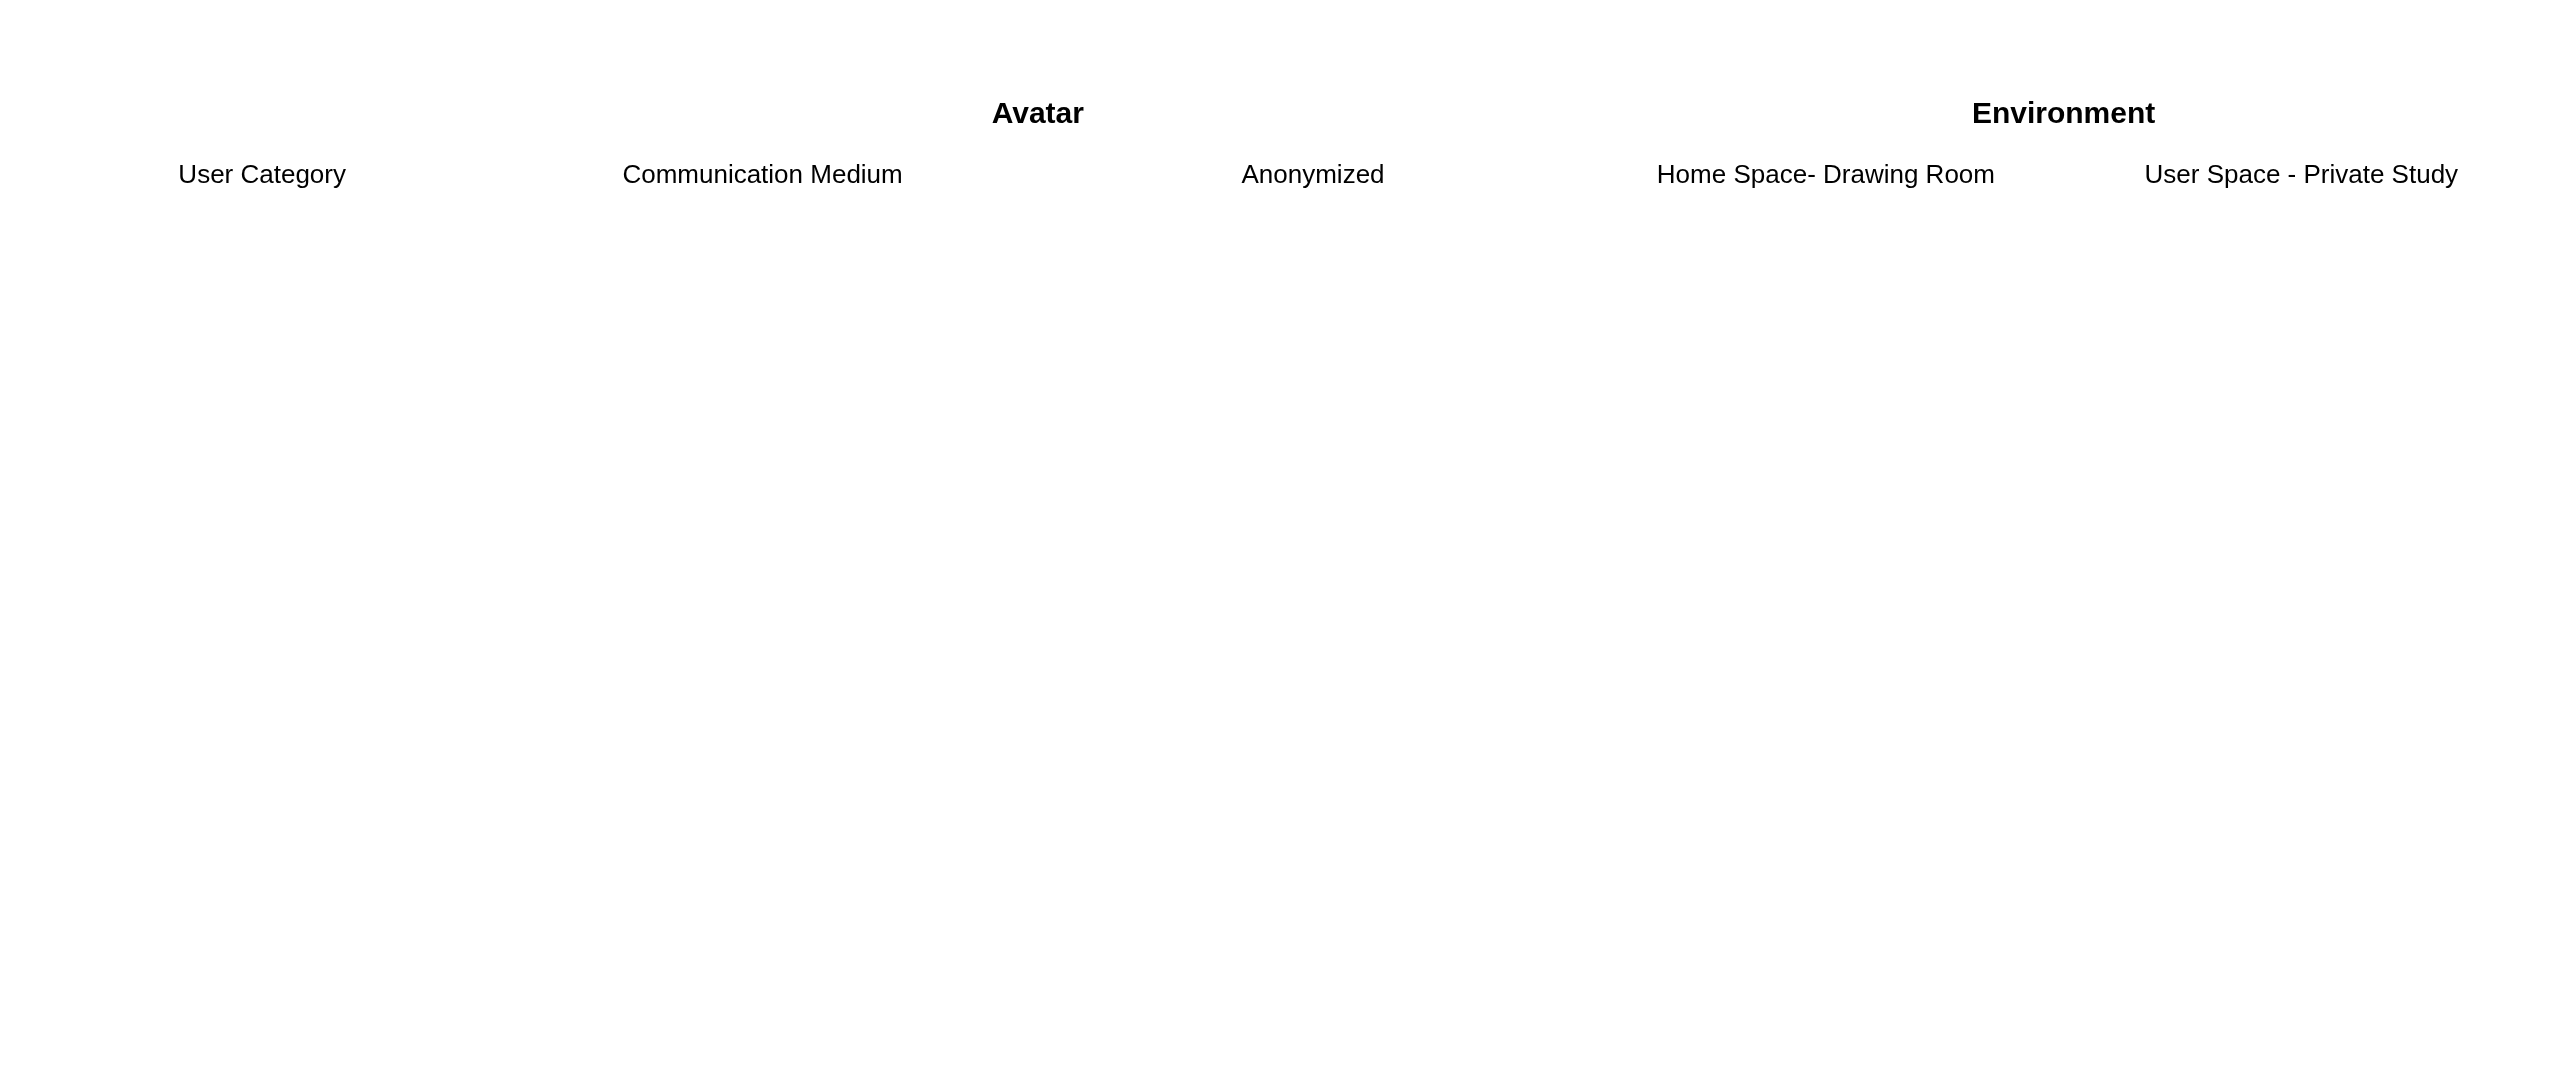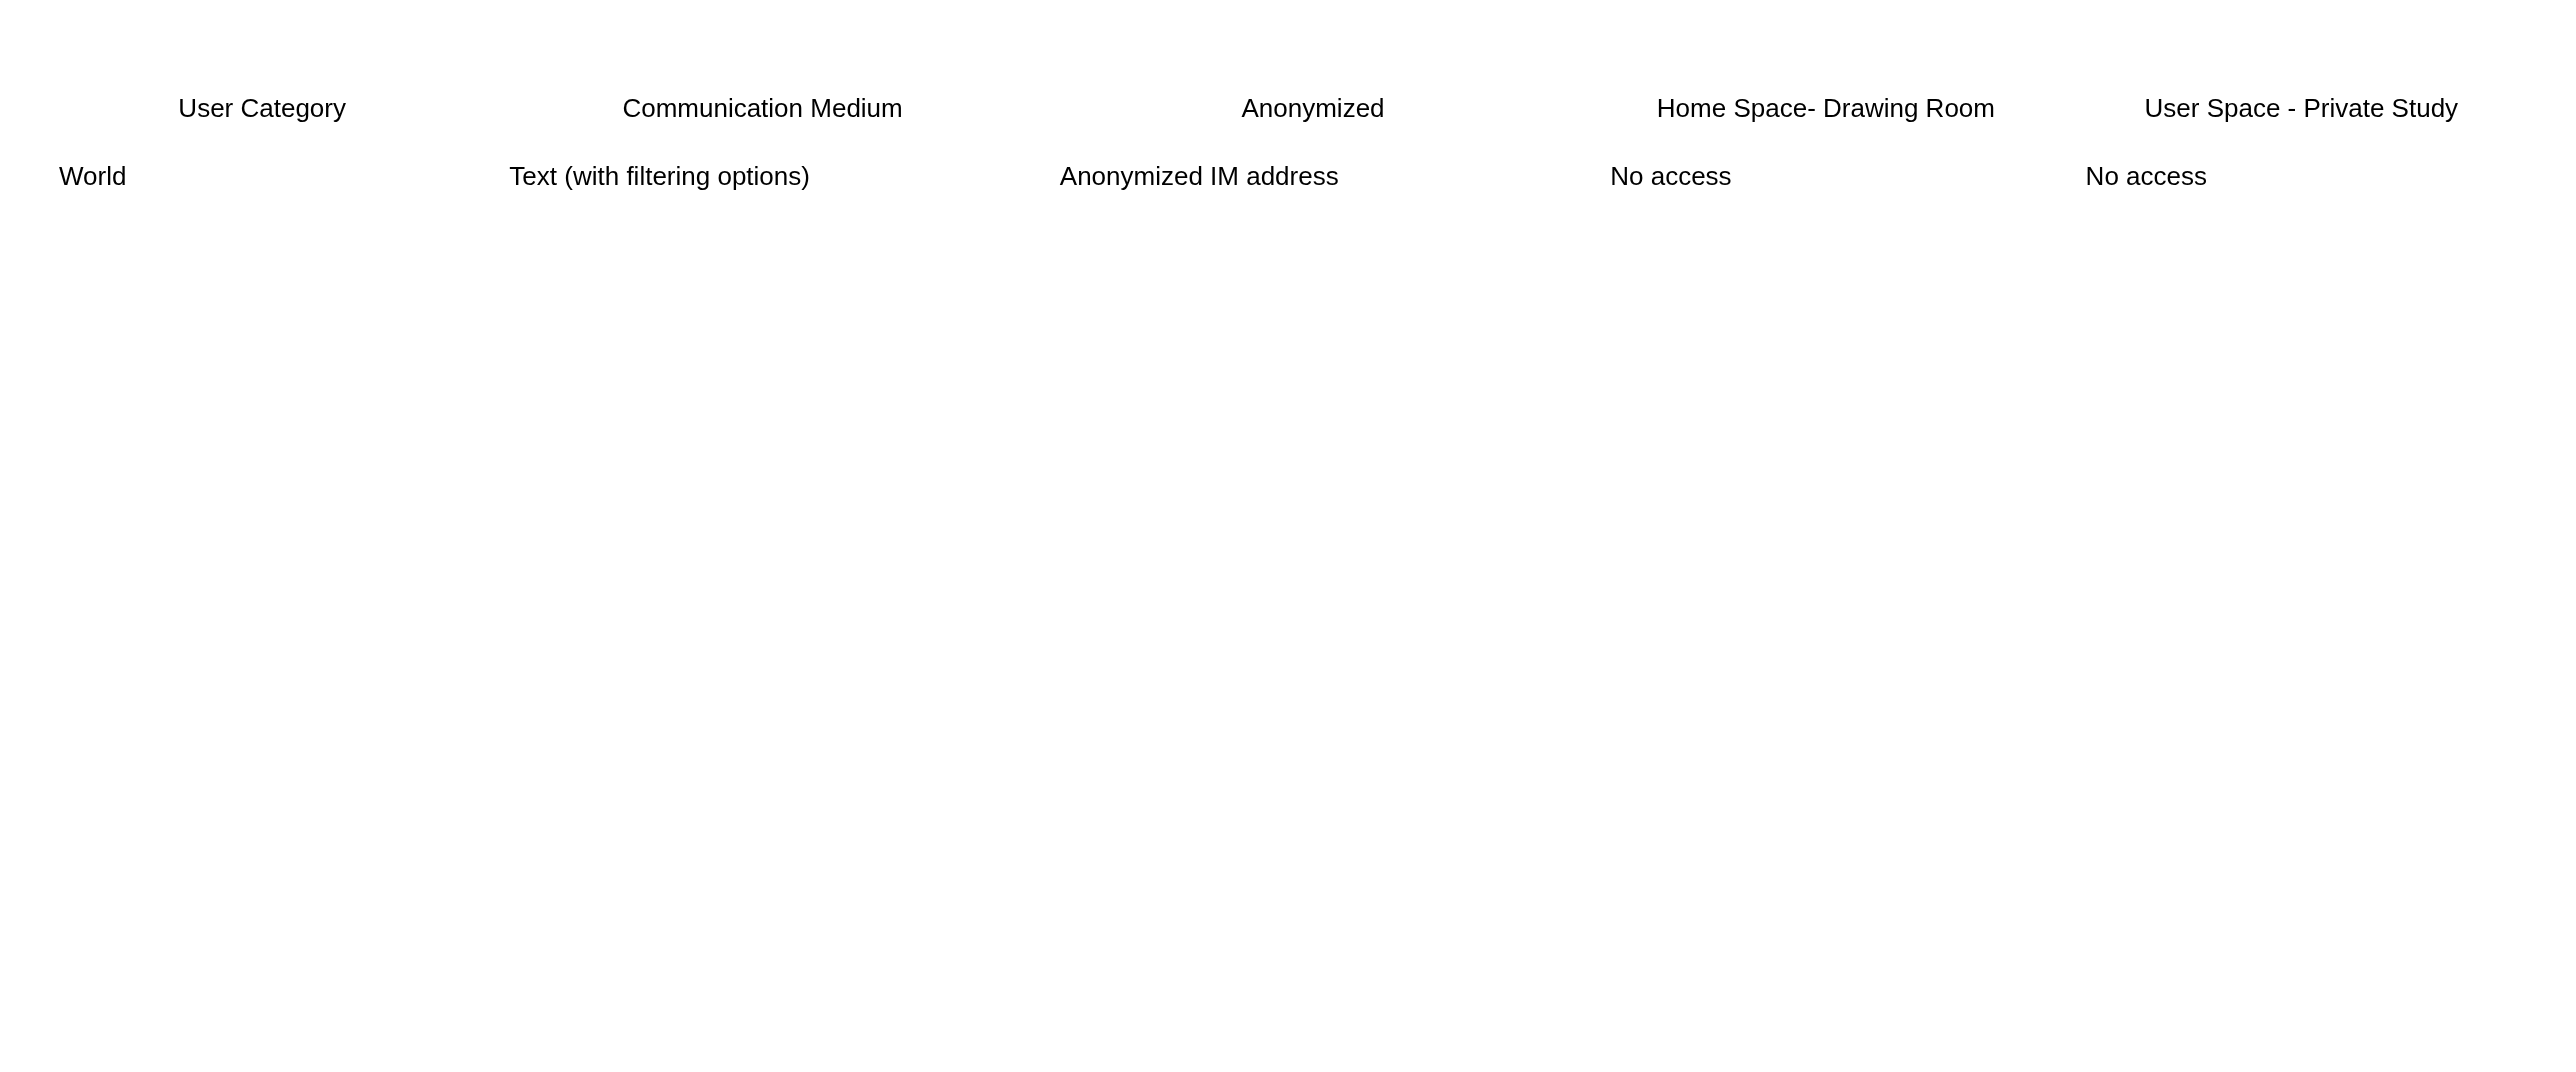--- a/index.html
+++ b/index.html
@@ -90,33 +90,31 @@
   <table>
     <colgroup>
       <col class="col-user">
       <col class="col-comm">
       <col class="col-anon">
       <col class="col-drawing">
       <col class="col-private">
     </colgroup>
     <thead>
 
+      <tr>
+        <th class="empty-cell"></th>
+        <th colspan="2" class="group-header">Avatar</th>
+        <th colspan="2" class="group-header">Environment</th>
+      </tr>
 
       <tr>
         <th class="col-header-user">User Category</th>
         <th class="col-header">Communication Medium</th>
         <th class="col-header">Anonymized</th>
         <th class="col-header">Home Space- Drawing Room</th>
         <th class="col-header">User Space - Private Study</th>
       </tr>
     </thead>
     <tbody>
-      <tr class="data-row">
-        <td class="row-label">World</td>
-        <td class="cell-value">Text (with filtering options)</td>
-        <td class="cell-value">Anonymized IM address</td>
-        <td class="cell-value">No access</td>
-        <td class="cell-value">No access</td>
-      </tr>
     </tbody>
   </table>
 </div>
 
 
 </body></html>

